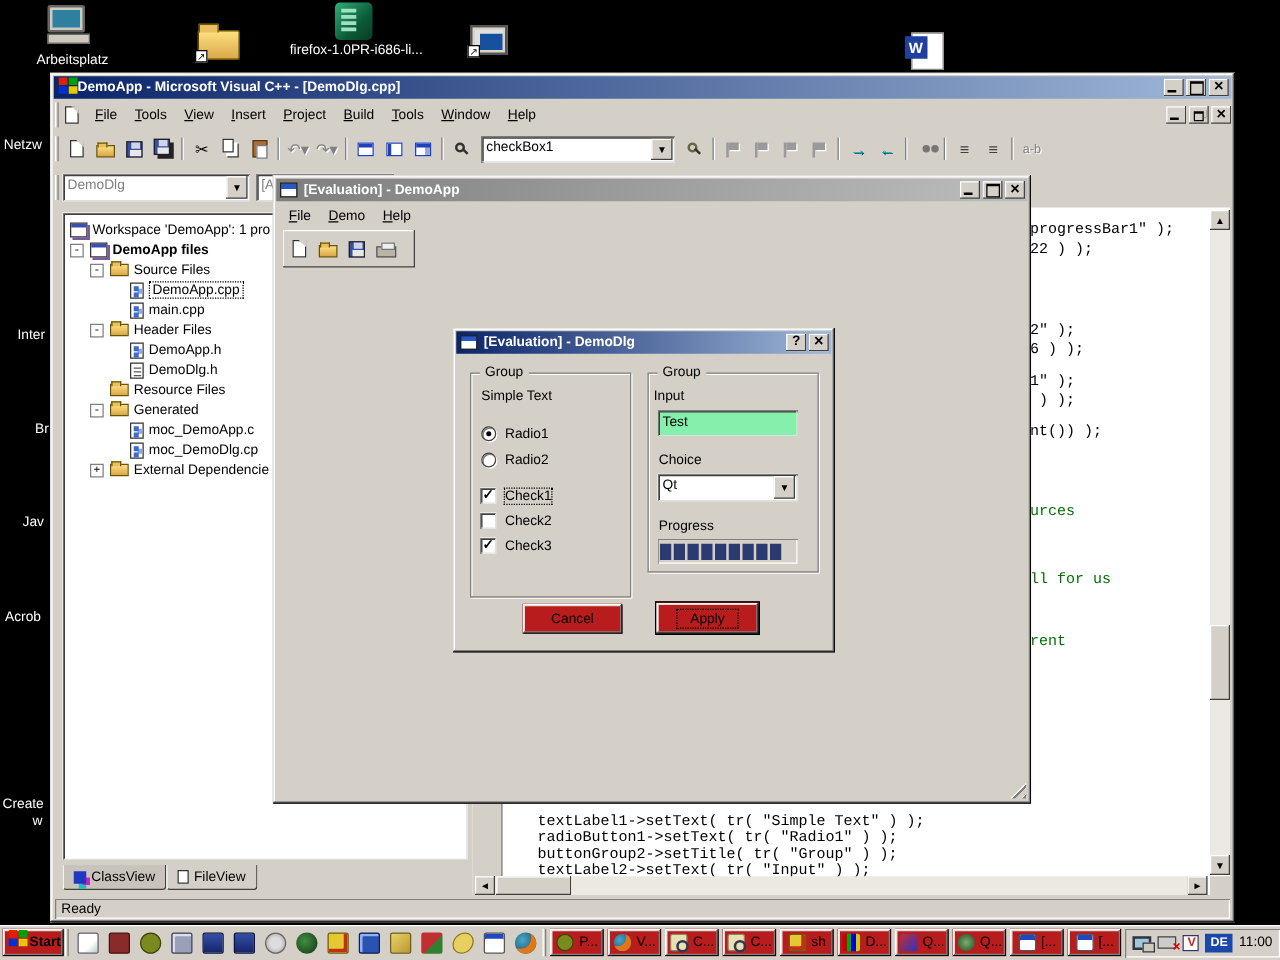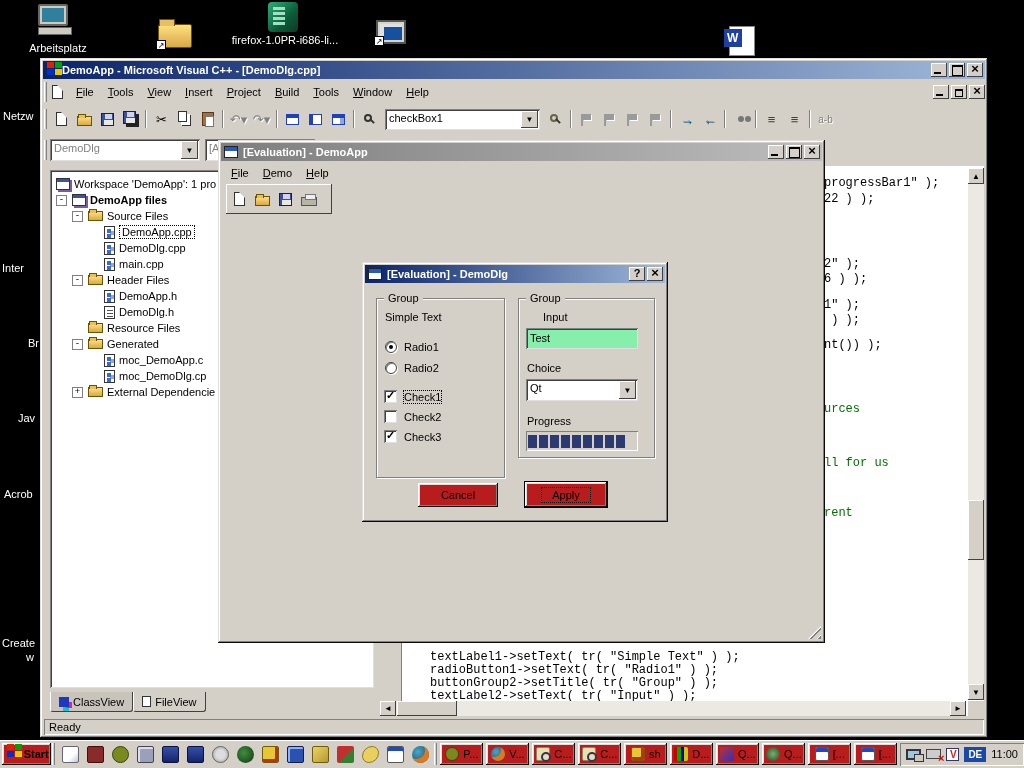--- a/index.html
+++ b/index.html
@@ -182,21 +182,21 @@
     <div class="ic-disp"></div>
     <div class="sc-arrow">↗</div>
   </div>
 
   <div class="di" style="left:729px;top:26px">
     <div class="ic-word"></div>
   </div>
 
   <div id="edge-labels">
       <div class="edge-label" style="left: 3px; top: 110px;">Netzw</div>
-      <div class="edge-label" style="left: 2px; top: 262px;">Inter</div>
+      <div class="edge-label" style="left: 14px; top: 262px;">Inter</div>
       <div class="edge-label" style="left: 28px; top: 337px;">Br</div>
       <div class="edge-label" style="left: 18px; top: 412px;">Jav</div>
       <div class="edge-label" style="left: 4px; top: 488px;">Acrob</div>
       <div class="edge-label" style="left: 2px; top: 637px;">Create</div>
       <div class="edge-label" style="left: 26px; top: 651px;">w</div>
     </div>
 
   <div class="win" id="vcpp-win" style="left:40px;top:58px;width:948px;height:680px;z-index:10">
     <div class="titlebar tb-active" style="left:3px;top:3px;width:942px">
       <span class="win-flag" style="margin:-5px 8px 5px 2px"></span>
@@ -337,27 +337,20 @@
               <span class="t-folder" style="display: block;"></span>
             </span>
             <span>Source Files</span>
           </div>
           <div class="trow" style="padding-left: 34px;">
             <span class="tspace"></span>
             <span class="ticon">
               <span class="t-doc cpp" style="display: block;"></span>
             </span>
             <span class="tsel">DemoApp.cpp</span>
-          </div>
-          <div class="trow" style="padding-left: 34px;">
-            <span class="tspace"></span>
-            <span class="ticon">
-              <span class="t-doc cpp" style="display: block;"></span>
-            </span>
-            <span>DemoDlg.cpp</span>
           </div>
           <div class="trow" style="padding-left: 34px;">
             <span class="tspace"></span>
             <span class="ticon">
               <span class="t-doc cpp" style="display: block;"></span>
             </span>
             <span>main.cpp</span>
           </div>
           <div class="trow" style="padding-left: 18px;">
             <span class="texp">-</span>
@@ -532,21 +525,21 @@
           </div>
           <div class="ctl-row" style="left: 7px; top: 131px;">
             <span class="chk on"></span>
             <span>Check3</span>
           </div>
         </div>
     </div>
 
     <div class="grp" style="left:156px;top:36px;width:137px;height:160px">
       <span class="glabel">Group</span>
-      <div style="position:absolute;left:24px;top:12px">Input</div>
+      <div style="position:absolute;left:4px;top:12px">Input</div>
       <div class="field" style="position:absolute;left:7px;top:29px;width:112px;height:21px;padding:4px 4px">
         <span>Test</span>
       </div>
       <div style="position:absolute;left:8px;top:63px">Choice</div>
       <div class="combo" style="position:absolute;left:7px;top:80px;width:112px;height:22px">
         <span class="cval">Qt</span>
         <span class="cbtn raised-thin">▼</span>
       </div>
       <div style="position:absolute;left:8px;top:116px">Progress</div>
       <div class="pbar" id="progressbar" style="left:7px;top:132px;width:112px;height:20px">

